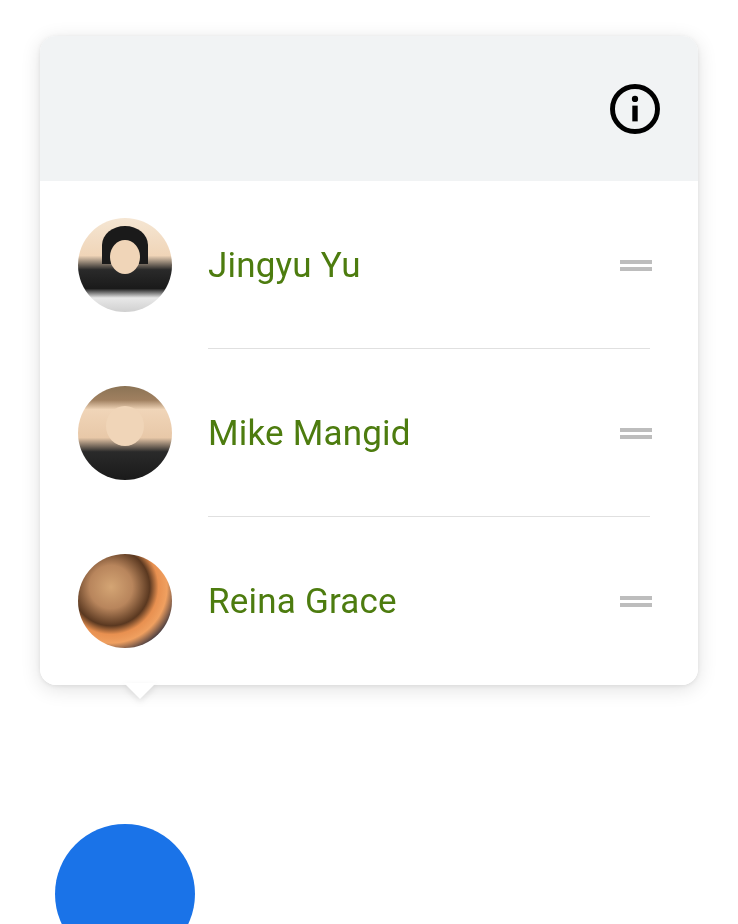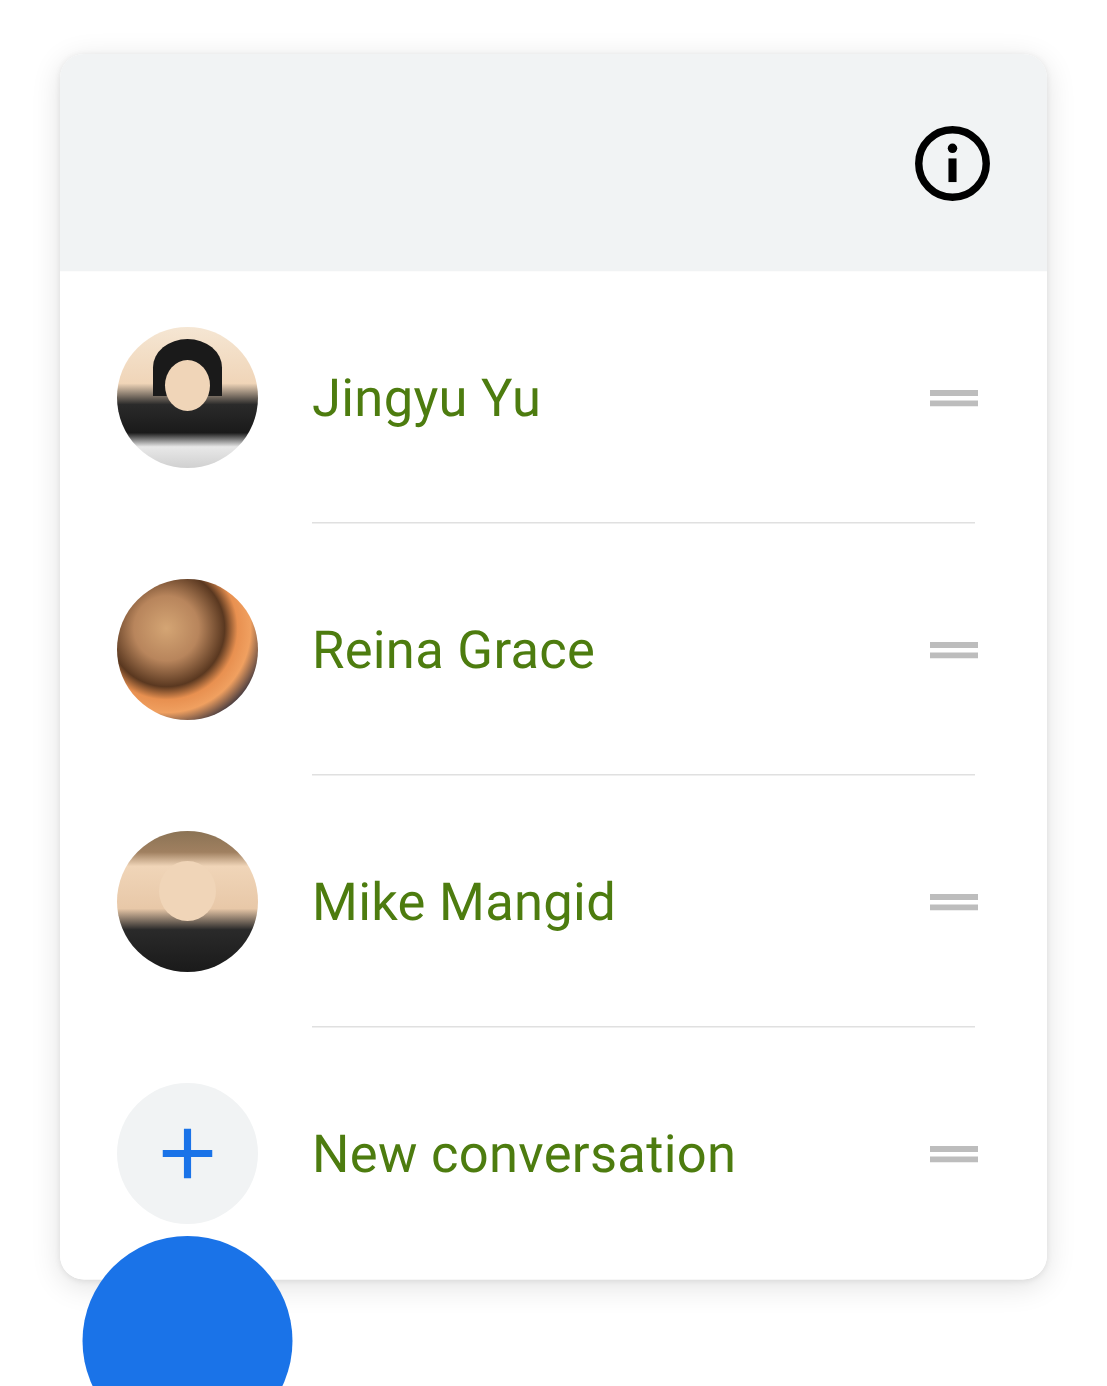--- a/index.html
+++ b/index.html
@@ -214,61 +214,44 @@
       </div>
       <div class="drag-handle">
         <svg viewBox="0 0 32 12">
           <rect x="0" y="1" width="32" height="4" fill="#bdbdbd"></rect>
           <rect x="0" y="8" width="32" height="4" fill="#bdbdbd"></rect>
         </svg>
       </div>
     </div>
 
     <div class="list-item">
-      <div class="avatar avatar-2"></div>
+      <div class="avatar avatar-3"></div>
       <div class="item-content">
-        <span class="item-name">Reina Grace</span>
+        <span class="item-name">Mike Mangid</span>
       </div>
       <div class="drag-handle">
         <svg viewBox="0 0 32 12">
           <rect x="0" y="1" width="32" height="4" fill="#bdbdbd"></rect>
           <rect x="0" y="8" width="32" height="4" fill="#bdbdbd"></rect>
         </svg>
       </div>
     </div>
 
     <div class="list-item">
-      <div class="avatar avatar-3"></div>
+      <div class="avatar avatar-2"></div>
       <div class="item-content">
-        <span class="item-name">Mike Mangid</span>
+        <span class="item-name">Reina Grace</span>
       </div>
       <div class="drag-handle">
         <svg viewBox="0 0 32 12">
           <rect x="0" y="1" width="32" height="4" fill="#bdbdbd"></rect>
           <rect x="0" y="8" width="32" height="4" fill="#bdbdbd"></rect>
         </svg>
       </div>
     </div>
 
-    <div class="list-item">
-      <div class="avatar avatar-plus">
-        <svg viewBox="0 0 24 24">
-          <line x1="12" y1="3" x2="12" y2="21" stroke="#1a73e8" stroke-width="2.6"></line>
-          <line x1="3" y1="12" x2="21" y2="12" stroke="#1a73e8" stroke-width="2.6"></line>
-        </svg>
-      </div>
-      <div class="item-content">
-        <span class="item-name">New conversation</span>
-      </div>
-      <div class="drag-handle">
-        <svg viewBox="0 0 32 12">
-          <rect x="0" y="1" width="32" height="4" fill="#bdbdbd"></rect>
-          <rect x="0" y="8" width="32" height="4" fill="#bdbdbd"></rect>
-        </svg>
-      </div>
-    </div>
 
   </div>
 
   <div class="popup-pointer"></div>
 </div>
 
 <div class="fab"></div>
 
 </body></html>

